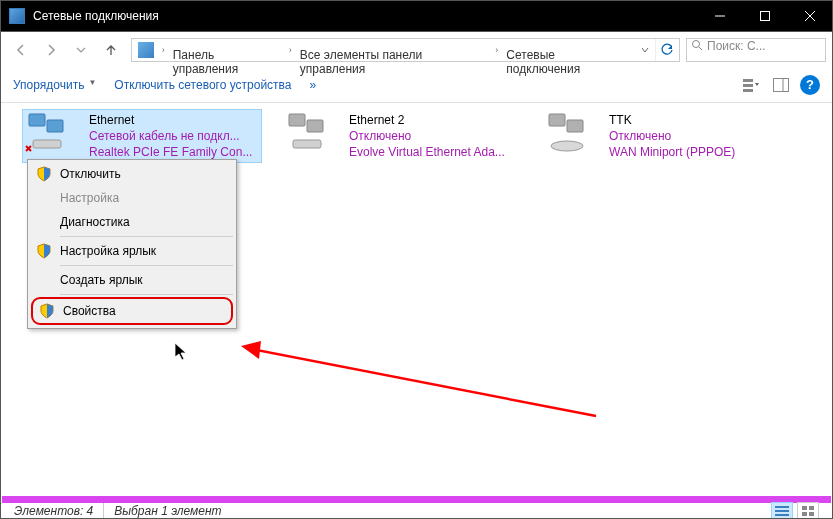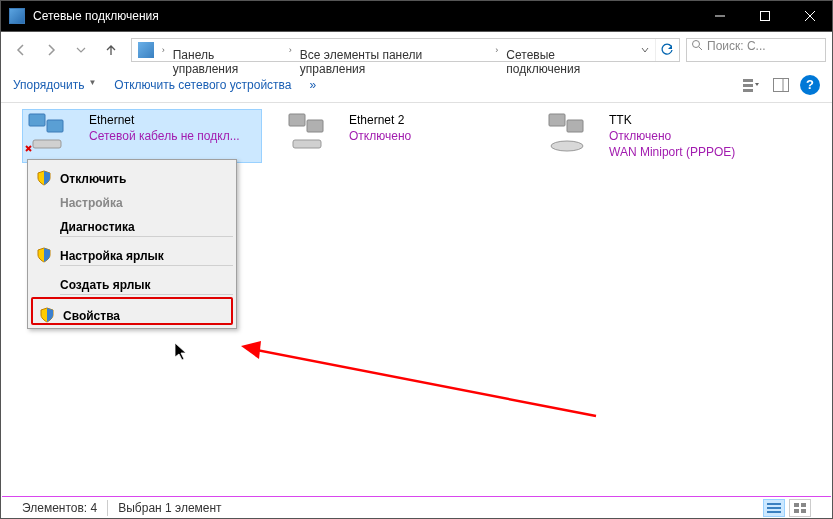--- a/index.html
+++ b/index.html
@@ -41,34 +41,34 @@
   .adapter .aicon { width: 44px; height: 42px; position: relative; flex-shrink: 0; }
   .adapter .ainfo { font-size: 12px; line-height: 16px; color: #333; overflow: hidden; }
   .adapter .ainfo .name { color: #000; }
   .adapter .ainfo .sub { color: #a21caf; white-space: nowrap; overflow: hidden; text-overflow: ellipsis; }
 
   
   .aicon svg { width: 100%; height: 100%; }
 
   
   .ctxmenu { position: absolute; left: 26px; top: 158px; width: 210px; background: #f0f0f0; border: 1px solid #a0a0a0; box-shadow: 2px 2px 4px rgba(0,0,0,0.25); font-size: 12px; padding: 2px; }
-  .ctxmenu .row { height: 24px; display: flex; align-items: flex-end; padding-left: 30px; position: relative; color: #000; font-weight: bold; }
+  .ctxmenu .row { height: 24px; display: flex; align-items: center; padding-left: 30px; position: relative; color: #000; }
   .ctxmenu .row.disabled { color: #888; }
   .ctxmenu .sep2 { height: 1px; background: #d0d0d0; margin: 2px 1px 2px 30px; }
   .ctxmenu .shield { position: absolute; left: 6px; width: 16px; height: 16px; }
-  .ctxmenu .row.highlight { border: 2px solid #e00000; border-radius: 2px; height: 28px; margin: 1px; }
+  .ctxmenu .row.highlight { border: 2px solid #e00000; border-radius: 9px; height: 28px; margin: 1px; }
 
   
   .arrow-anno { position: absolute; left: 240px; top: 340px; width: 360px; height: 80px; pointer-events: none; }
 
   
   .cursor { position: absolute; left: 174px; top: 342px; pointer-events: none; }
 
   
-  .statusbar { position: absolute; bottom: 0; left: 1px; right: 1px; height: 22px; border-top: 1px solid #d946ef; display: flex; align-items: center; font-size: 12px; color: #333; padding: 0 20px; background: #fff; }
+  .statusbar { position: absolute; bottom: 0; left: 1px; right: 1px; height: 22px; border-top: 7px solid #d946ef; display: flex; align-items: center; font-size: 12px; color: #333; padding: 0 12px; background: #fff; font-style: italic; }
   .statusbar .sdiv { width: 1px; height: 16px; background: #ccc; margin: 0 10px; }
   .statusbar .rview { margin-left: auto; display: flex; gap: 4px; }
   .statusbar .vbtn { width: 22px; height: 18px; border: 1px solid #ccc; display: flex; align-items: center; justify-content: center; }
   .statusbar .vbtn.active { background: #cce8ff; border-color: #99d1ff; }
 </style>
 </head>
 <body>
 
 <div class="titlebar">
   <div class="icon"></div>
@@ -185,34 +185,36 @@
           <rect x="4" y="2" width="16" height="12" rx="1" fill="#5a9fd4" stroke="#3a7ab8"></rect>
           <rect x="22" y="8" width="16" height="12" rx="1" fill="#5a9fd4" stroke="#3a7ab8"></rect>
           <rect x="8" y="28" width="28" height="8" rx="2" fill="#d0d0d0" stroke="#999"></rect>
           <line x1="6" y1="34" x2="1" y2="39" stroke="#d00" stroke-width="2"></line>
           <line x1="1" y1="34" x2="6" y2="39" stroke="#d00" stroke-width="2"></line>
         </svg>
       </div>
       <div class="ainfo">
         <div class="name">Ethernet</div>
         <div class="sub">Сетевой кабель не подкл...</div>
+        <div class="sub">Realtek PCIe FE Family Con...</div>
       </div>
     </div>
 
     <div class="adapter">
       <div class="aicon">
         <svg viewBox="0 0 44 42">
           <rect x="4" y="2" width="16" height="12" rx="1" fill="#b0b0b0" stroke="#888"></rect>
           <rect x="22" y="8" width="16" height="12" rx="1" fill="#b0b0b0" stroke="#888"></rect>
           <rect x="8" y="28" width="28" height="8" rx="2" fill="#d0d0d0" stroke="#999"></rect>
         </svg>
       </div>
       <div class="ainfo">
         <div class="name">Ethernet 2</div>
         <div class="sub">Отключено</div>
+        <div class="sub">Evolve Virtual Ethernet Ada...</div>
       </div>
     </div>
 
     <div class="adapter" style="width:210px">
       <div class="aicon">
         <svg viewBox="0 0 44 42">
           <rect x="4" y="2" width="16" height="12" rx="1" fill="#b0b0b0" stroke="#888"></rect>
           <rect x="22" y="8" width="16" height="12" rx="1" fill="#b0b0b0" stroke="#888"></rect>
           <ellipse cx="22" cy="34" rx="16" ry="5" fill="#d8d8d8" stroke="#999"></ellipse>
         </svg>

